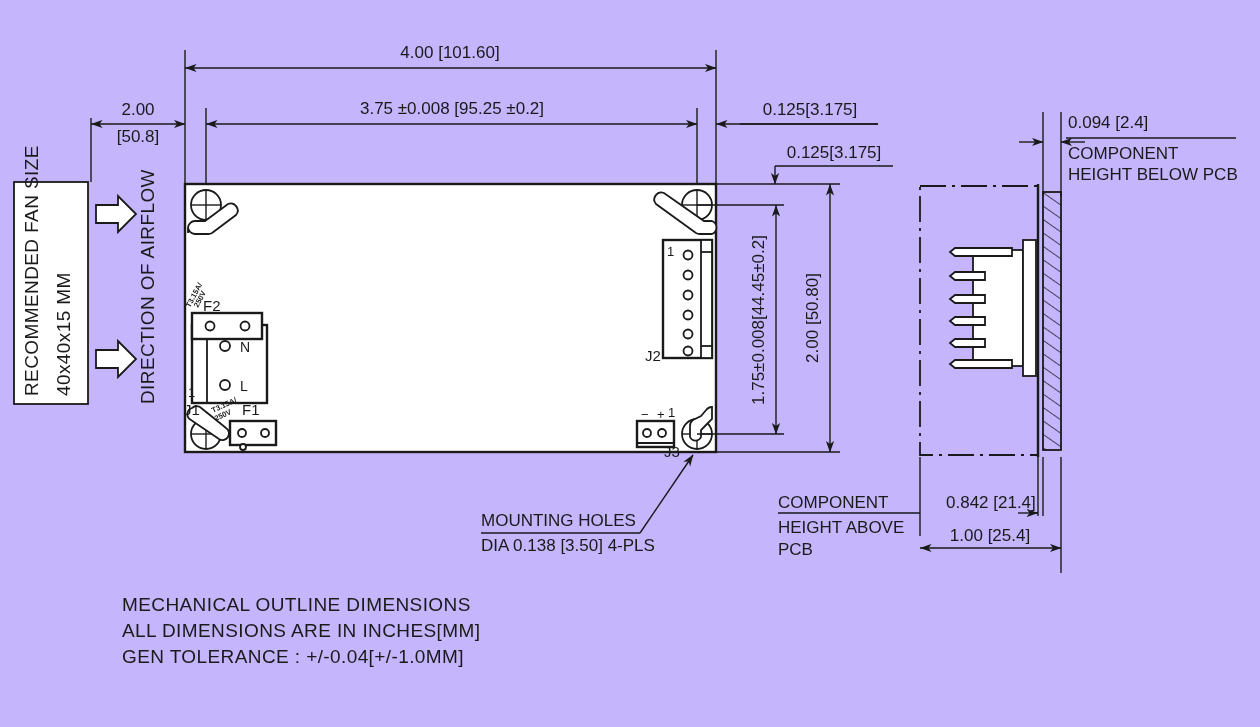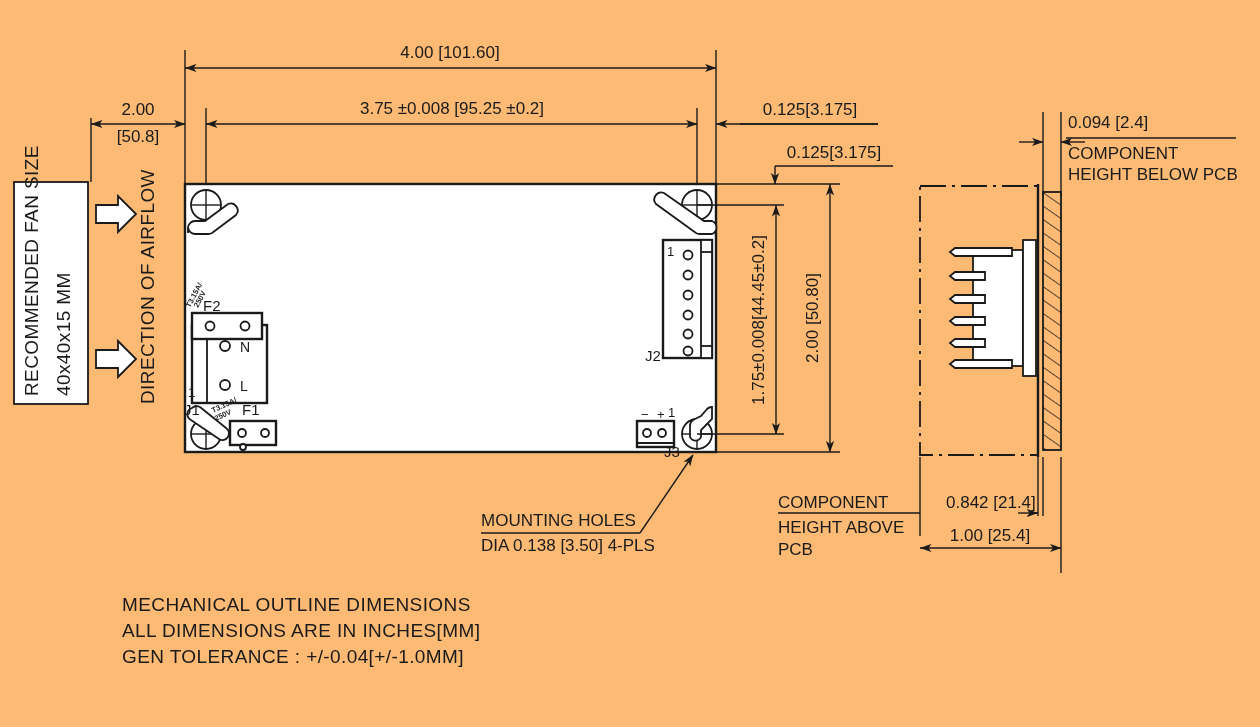--- a/index.html
+++ b/index.html
@@ -2,21 +2,21 @@
 <html><head>
 <meta charset="utf-8">
 <title>Mechanical Outline Drawing</title>
 <style>
   html,body{margin:0;padding:0;background:#ffffff;}
   body{
     width:1260px;height:727px;overflow:hidden;
     font-family:"Liberation Sans", sans-serif;
     color:#1a1a1a;
   }
-  #sheet{position:relative;width:1260px;height:727px;background:#fdba74;}
+  #sheet{position:relative;width:1260px;height:727px;background:#c4b5fd;}
   svg{display:block;}
   text{font-family:"Liberation Sans", sans-serif; fill:#1a1a1a;}
   .dimtxt{font-size:17px;}
   .notetxt{font-size:19px; letter-spacing:0.4px;}
   .lbl{font-size:15px;}
   .lbl-sm{font-size:13px;}
   .tiny{font-size:7.5px; font-weight:bold;}
   .pin{font-size:14px;}
   .ln{stroke:#1a1a1a;fill:none;}
   .thin{stroke-width:1.4;}

